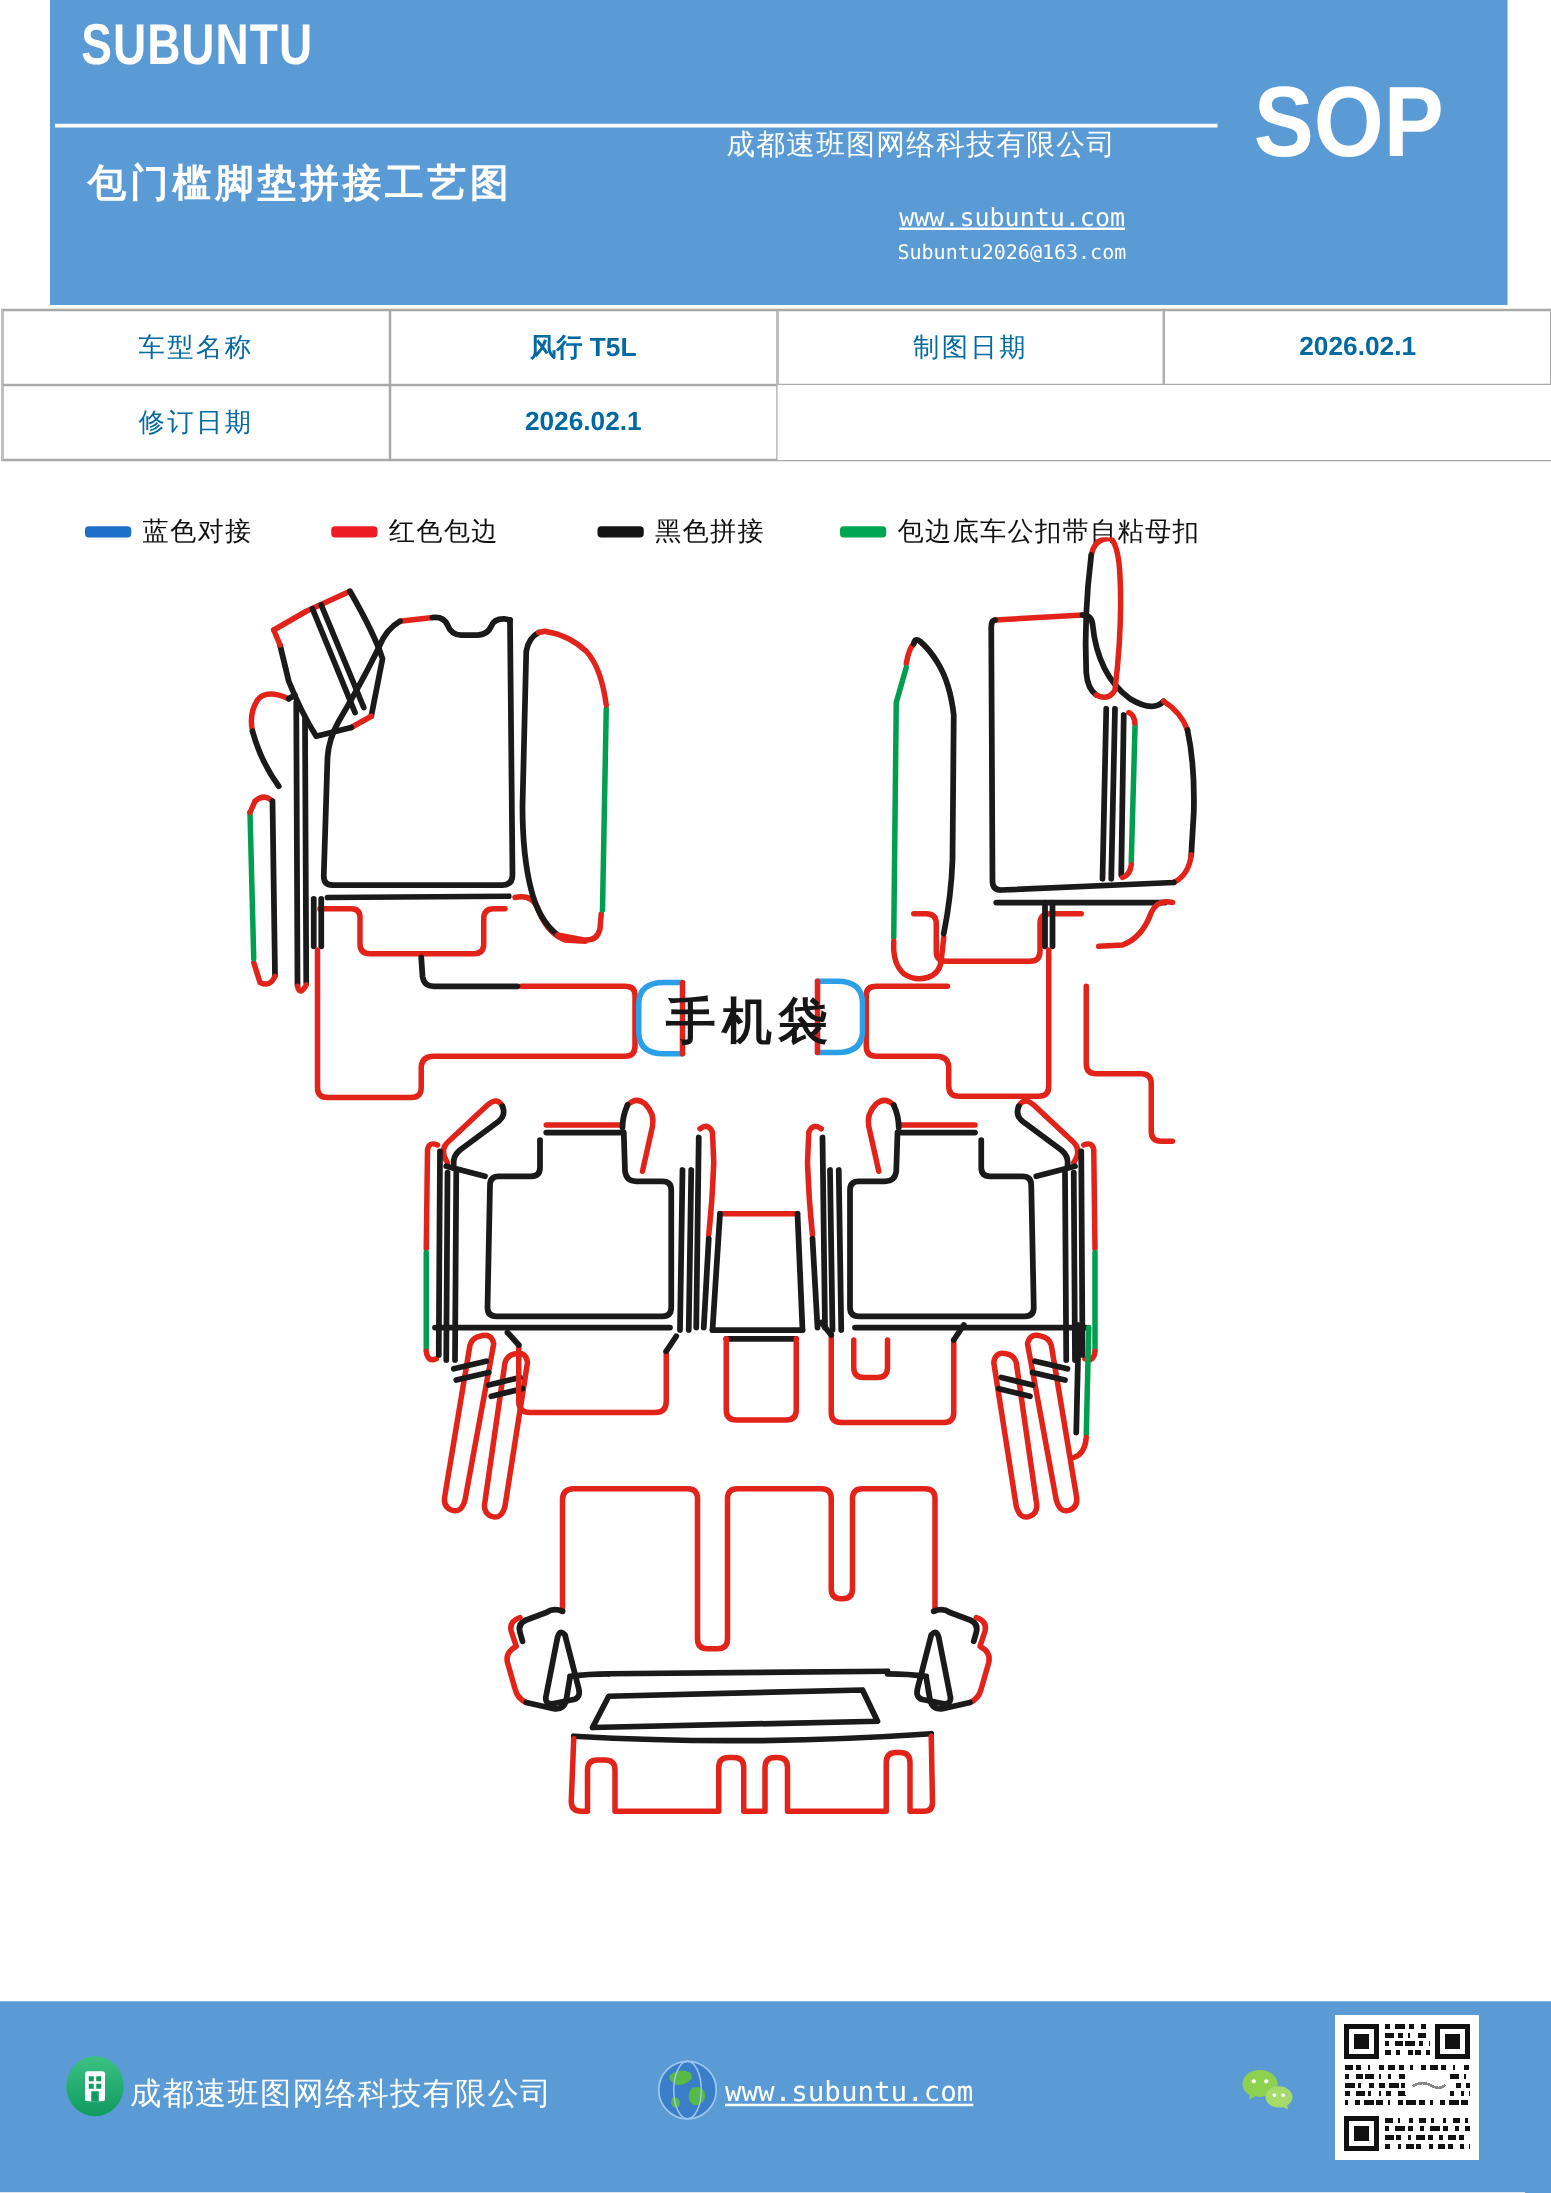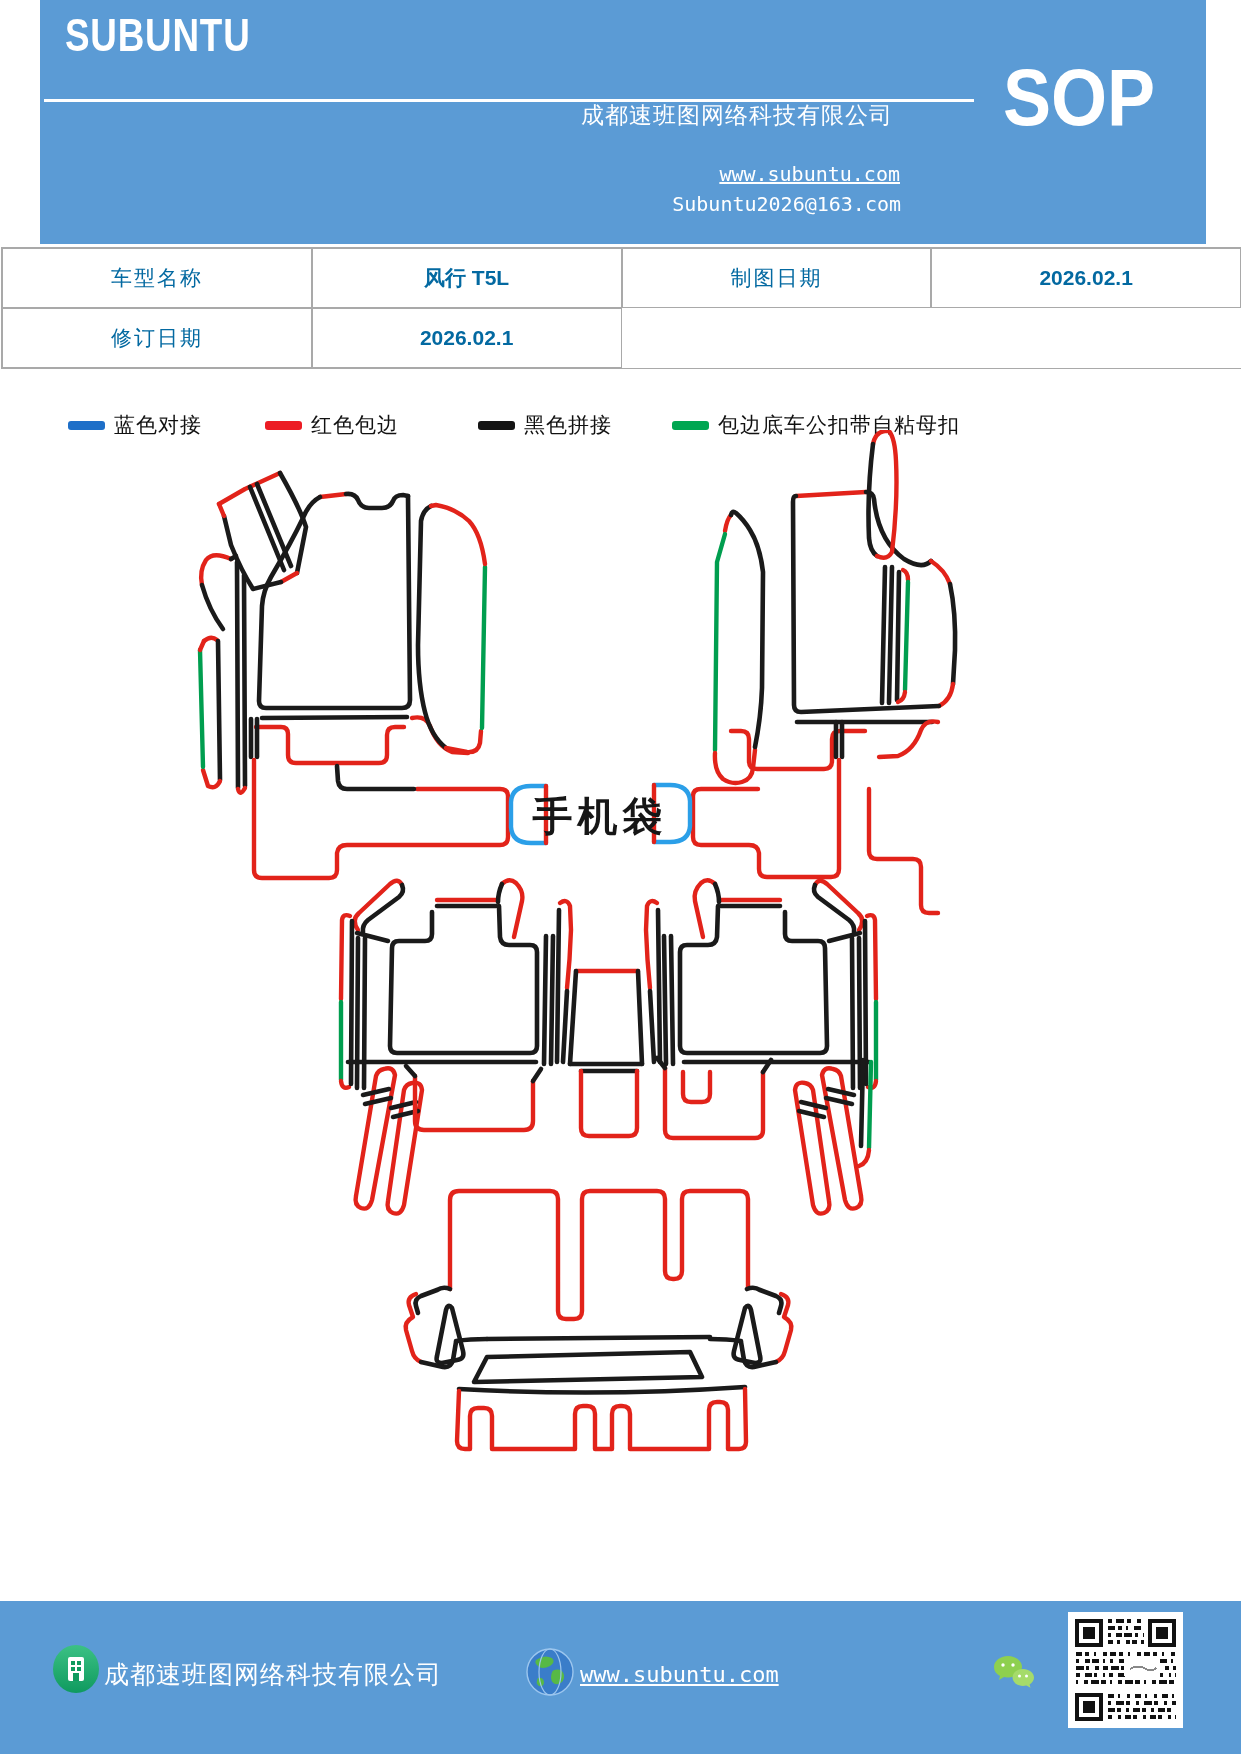--- a/index.html
+++ b/index.html
@@ -10,21 +10,21 @@
   .brand{position:absolute;left:25px;top:8px;font-size:46px;font-weight:800;
          transform:scaleX(.8);transform-origin:left top;letter-spacing:1px;}
   .header-rule{position:absolute;left:4px;top:99px;width:930px;height:2.5px;background:#fff;}
   .doc-title{position:absolute;left:30px;top:126px;font-size:31px;font-weight:700;letter-spacing:3px;}
   .hdr-company{position:absolute;right:313px;top:100px;font-size:23px;letter-spacing:1px;
                font-family:"Liberation Serif",serif;}
   .sop{position:absolute;left:963px;top:52px;width:160px;text-align:center;font-size:80px;
        font-weight:700;transform:scaleX(.9);transform-origin:left top;}
   .hdr-site{position:absolute;right:306px;top:162px;font-size:20px;
             font-family:"DejaVu Sans Mono",monospace;text-decoration:underline;color:#fff;}
-  .hdr-mail{position:absolute;right:305px;top:192px;font-size:20px;
+  .hdr-mail{position:absolute;right:305px;top:192px;font-size:16px;
             font-family:"DejaVu Sans Mono",monospace;}
   
   .info-table{position:absolute;top:247px;left:1px;width:1239px;height:120px;
               display:grid;grid-template-columns:repeat(4,1fr);grid-template-rows:repeat(2,1fr);
               border:1px solid #a9a9a9;background:#fff;}
   .cell{border:1px solid #a9a9a9;display:flex;align-items:center;justify-content:center;
         font-size:21px;color:#0369a1;}
   .cell.lab{font-family:"Liberation Serif",serif;letter-spacing:2px;}
   .cell.val{font-weight:700;}
   
@@ -52,20 +52,21 @@
   .qr{position:absolute;left:1068px;top:1612px;width:115px;height:116px;background:#fff;}
 </style>
 </head>
 <body>
 
 <div class="page">
 
   <div class="header" style="background-color: rgb(91, 155, 213);">
     <div class="brand">SUBUNTU</div>
     <div class="header-rule"></div>
+    <div class="doc-title">包门槛脚垫拼接工艺图</div>
     <div class="hdr-company">成都速班图网络科技有限公司</div>
     <div class="sop">SOP</div>
     <a class="hdr-site">www.subuntu.com</a>
     <div class="hdr-mail">Subuntu2026@163.com</div>
   </div>
 
   <div class="info-table">
     <div class="cell lab">车型名称</div>
     <div class="cell val">风行 T5L</div>
     <div class="cell lab">制图日期</div>

